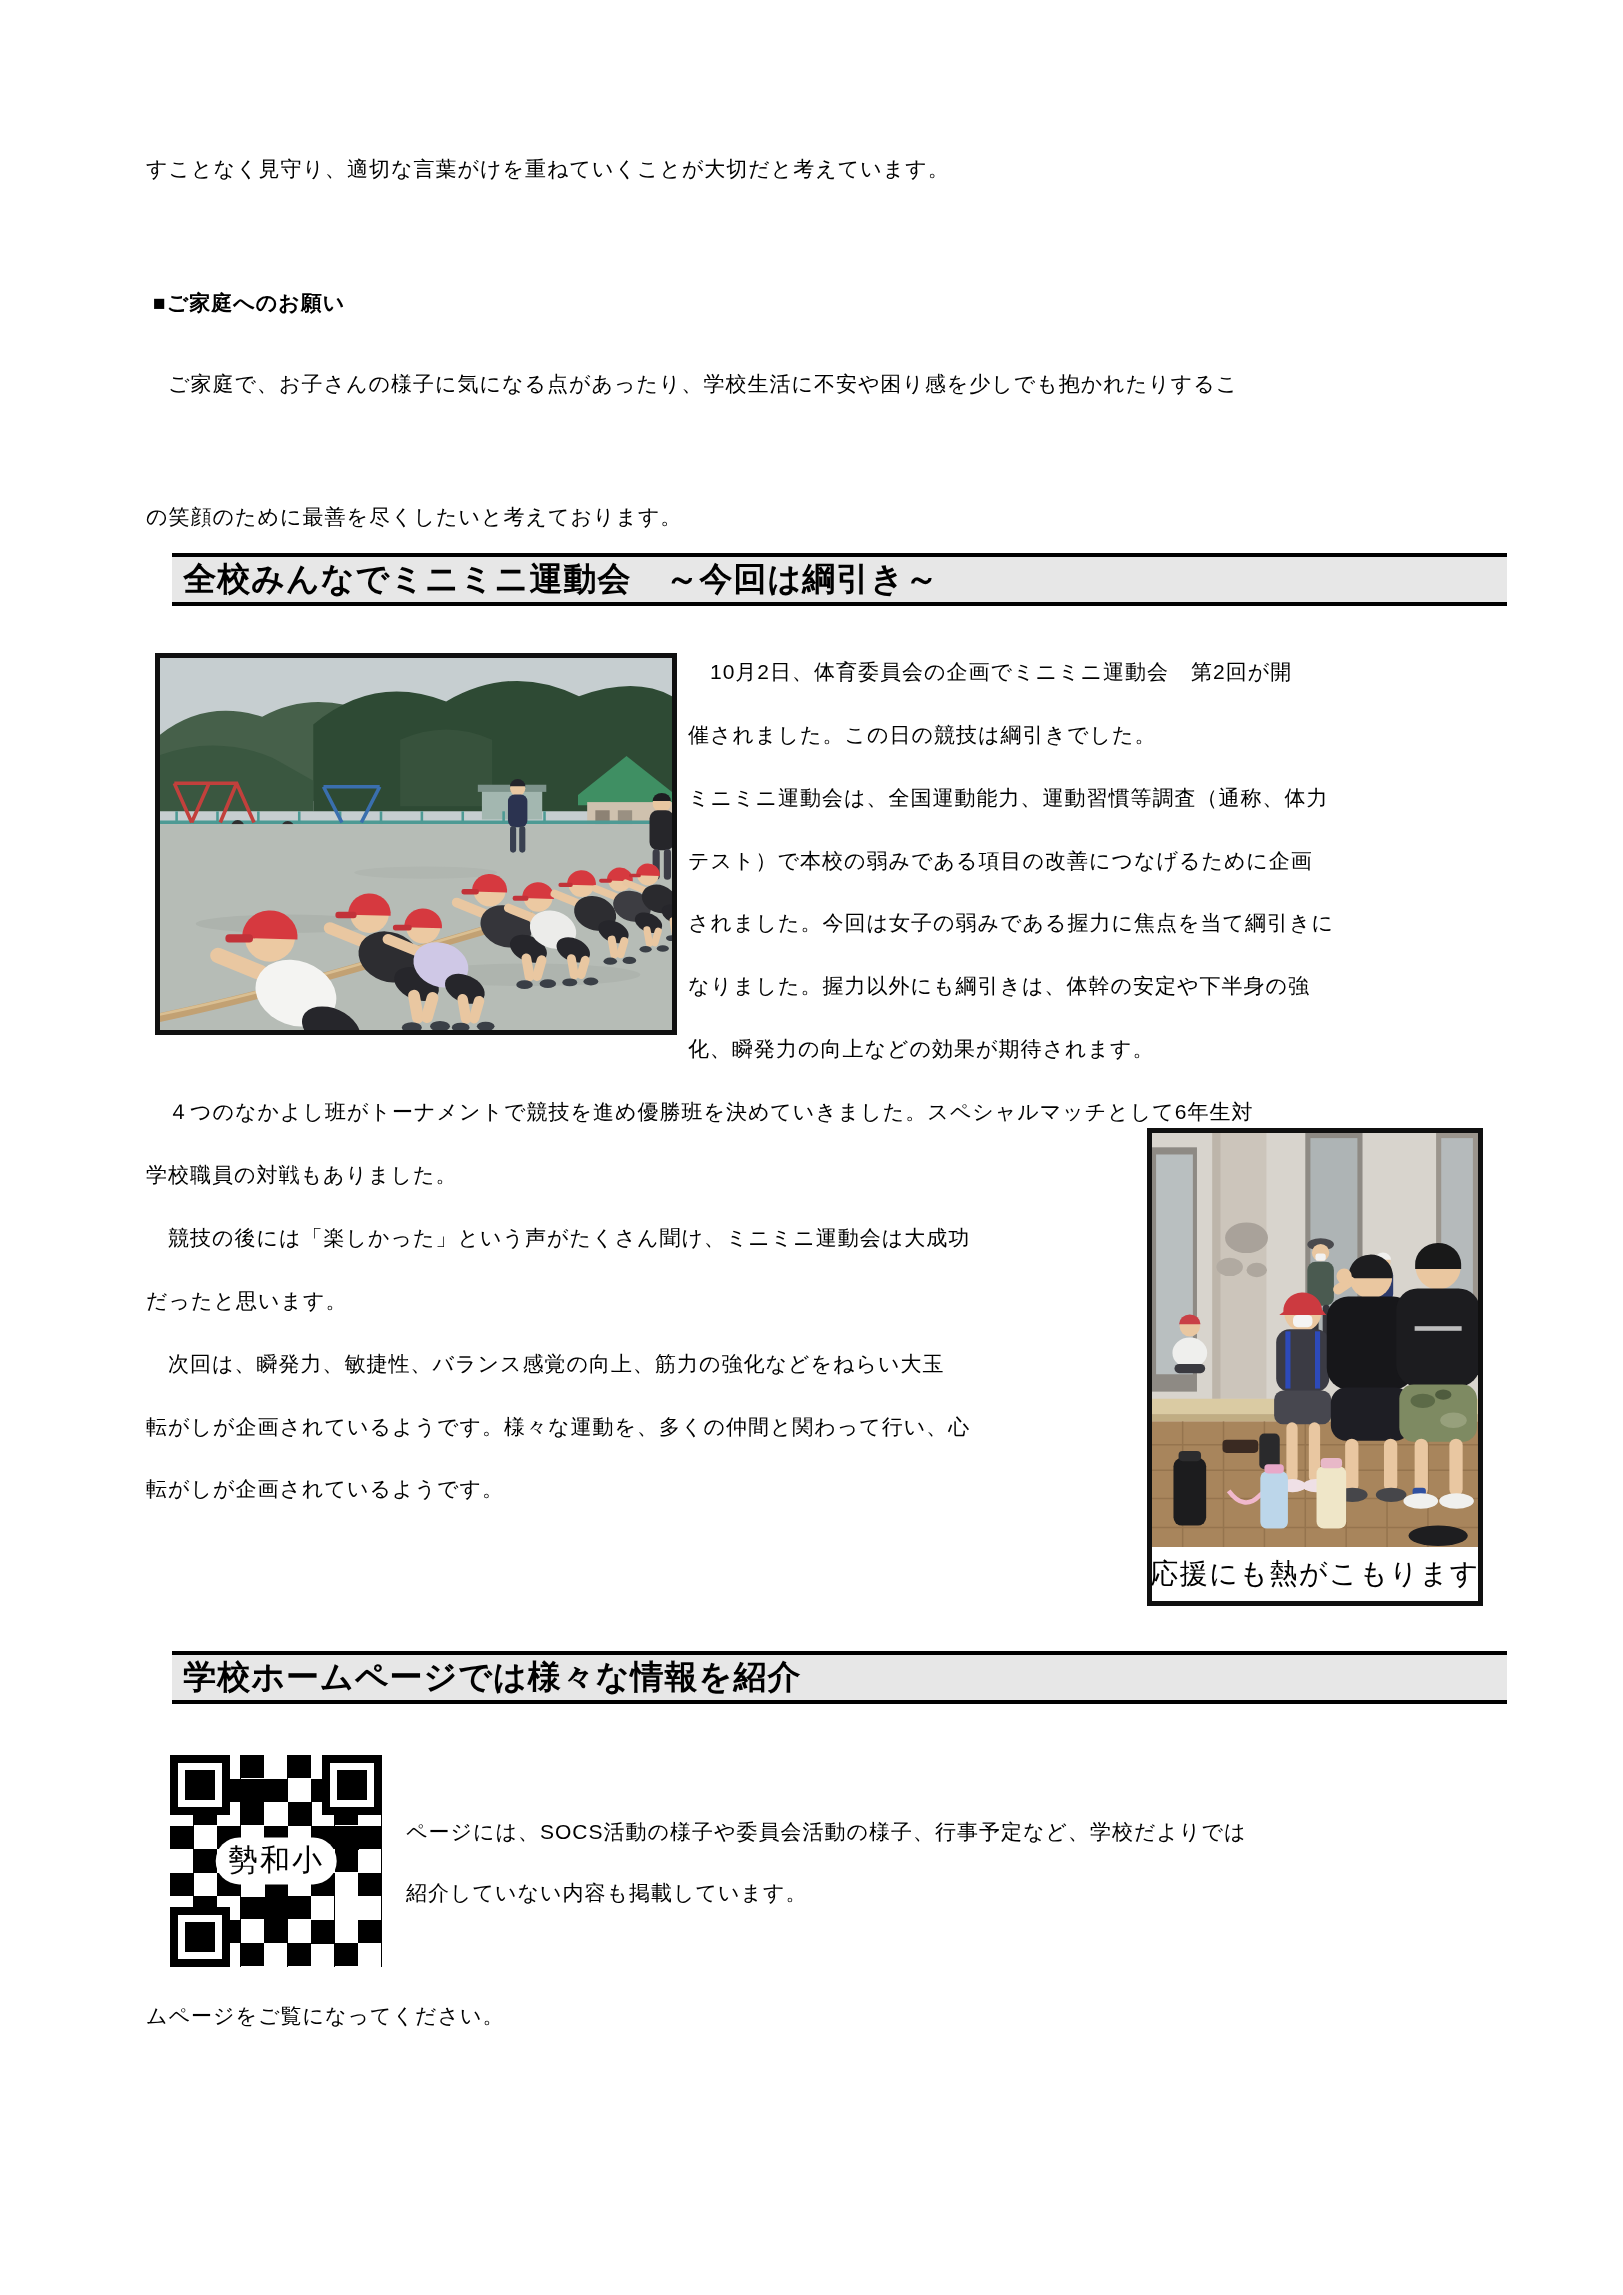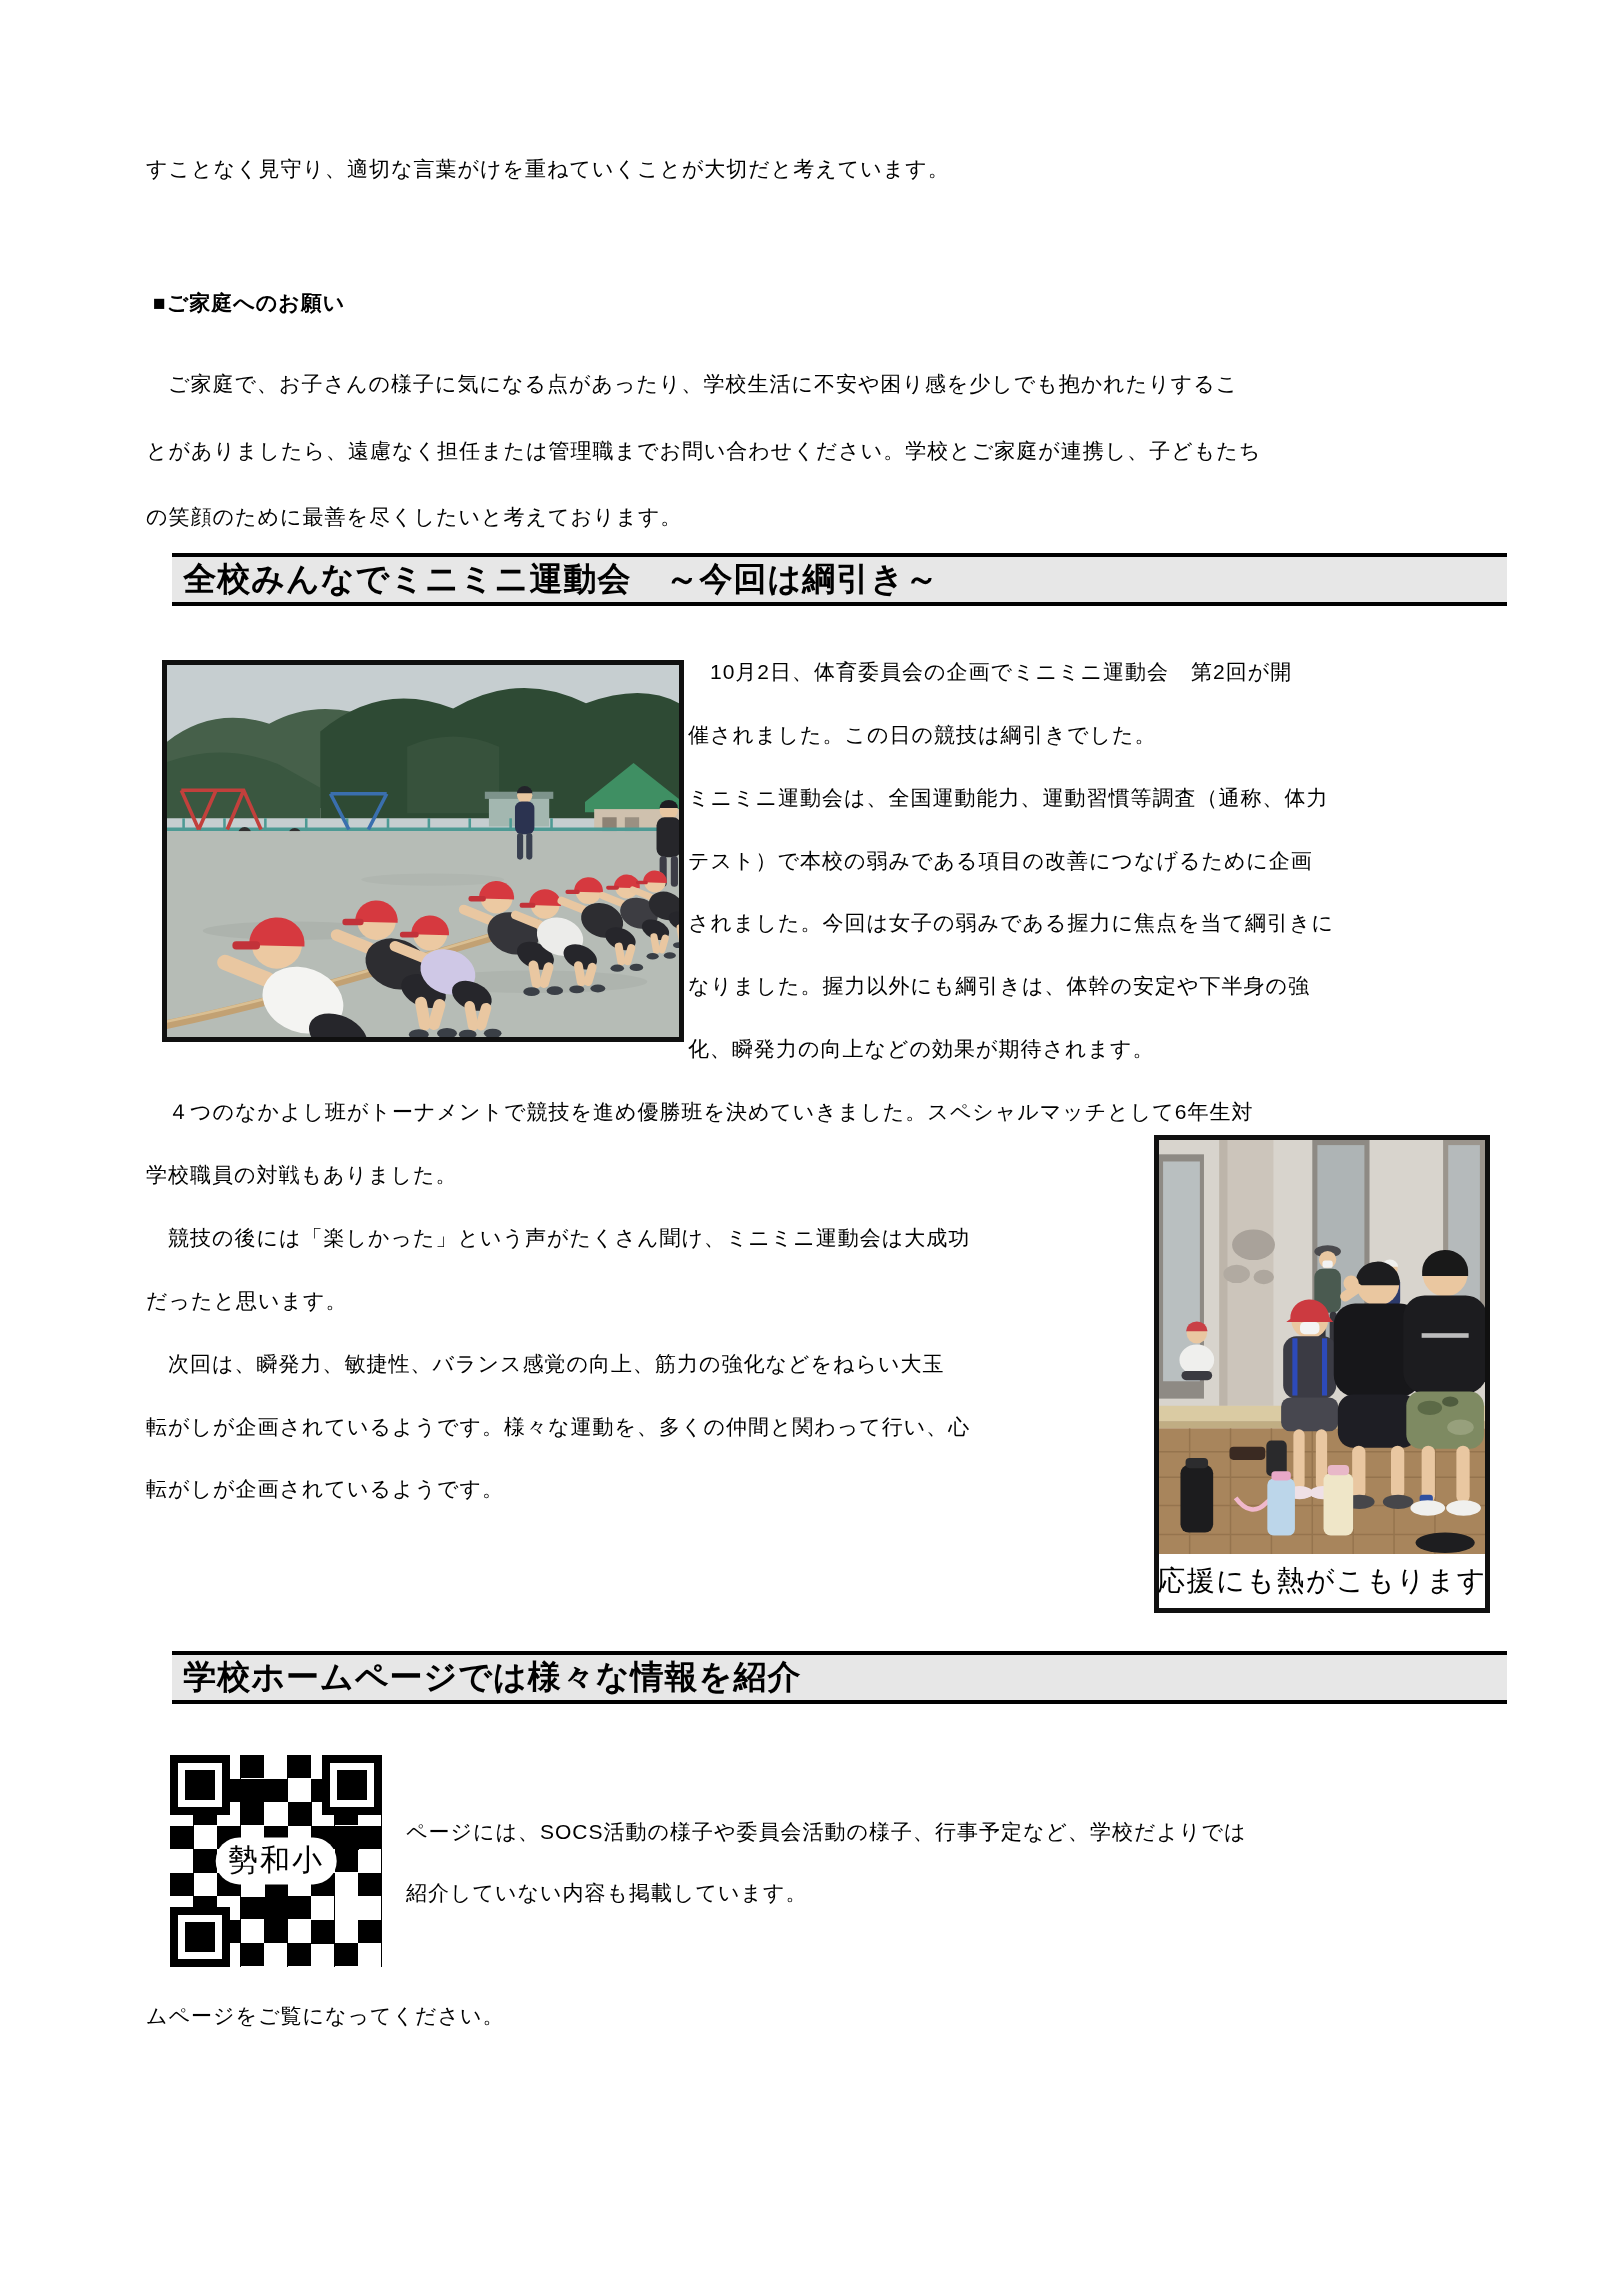--- a/index.html
+++ b/index.html
@@ -28,21 +28,21 @@
     box-sizing:border-box;
     display:flex; align-items:center;
     padding-left:11.2px;
     margin-left:27px;
   }
   .banner span {
     font-size:33px; font-weight:bold; letter-spacing:1px; white-space:nowrap;
   }
   .photo {
     position:absolute;
-    margin:7px; padding:0;
+    margin:0; padding:0;
     border:5.1px solid #101010;
     box-sizing:border-box;
     background:#fff;
     text-align:right;
   }
   .photo svg { display:block; }
   .caption {
     height:54px;
     display:flex; align-items:center; justify-content:center;
     font-size:28px; letter-spacing:1.5px;
@@ -85,21 +85,20 @@
 </style>
 </head>
 <body>
 
 <div class="page">
 
   <div class="tl" style="left:146px;top:152px">すことなく見守り、適切な言葉がけを重ねていくことが大切だと考えています。</div>
 
   <div class="tl bold" style="left:153px;top:286px">■ご家庭へのお願い</div>
   <div class="tl" style="left:146px;top:367px">　ご家庭で、お子さんの様子に気になる点があったり、学校生活に不安や困り感を少しでも抱かれたりするこ</div>
-  <div class="tl" style="left:146px;top:434px">とがありましたら、遠慮なく担任または管理職までお問い合わせください。学校とご家庭が連携し、子どもたち</div>
   <div class="tl" style="left:146px;top:500px">の笑顔のために最善を尽くしたいと考えております。</div>
 
   <div class="banner" style="top:553px">
     <span>全校みんなでミニミニ運動会　～今回は綱引き～</span>
   </div>
 
   <figure class="photo" style="left:155px;top:653px;width:522px;height:382px">
     <svg viewBox="0 0 1002 728" width="512" height="372" preserveAspectRatio="none">
       <rect width="1002" height="340" fill="#c6ced0"></rect>
       <path d="M0,280 L0,150 Q90,80 200,115 Q300,60 420,110 L470,150 L470,280 Z" fill="#46604a"></path>

